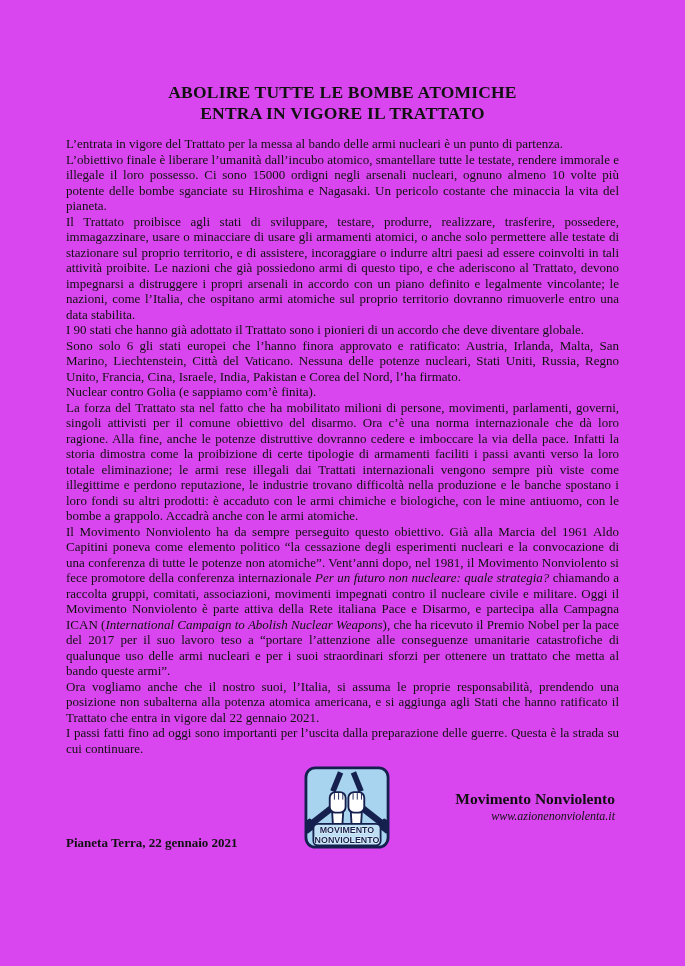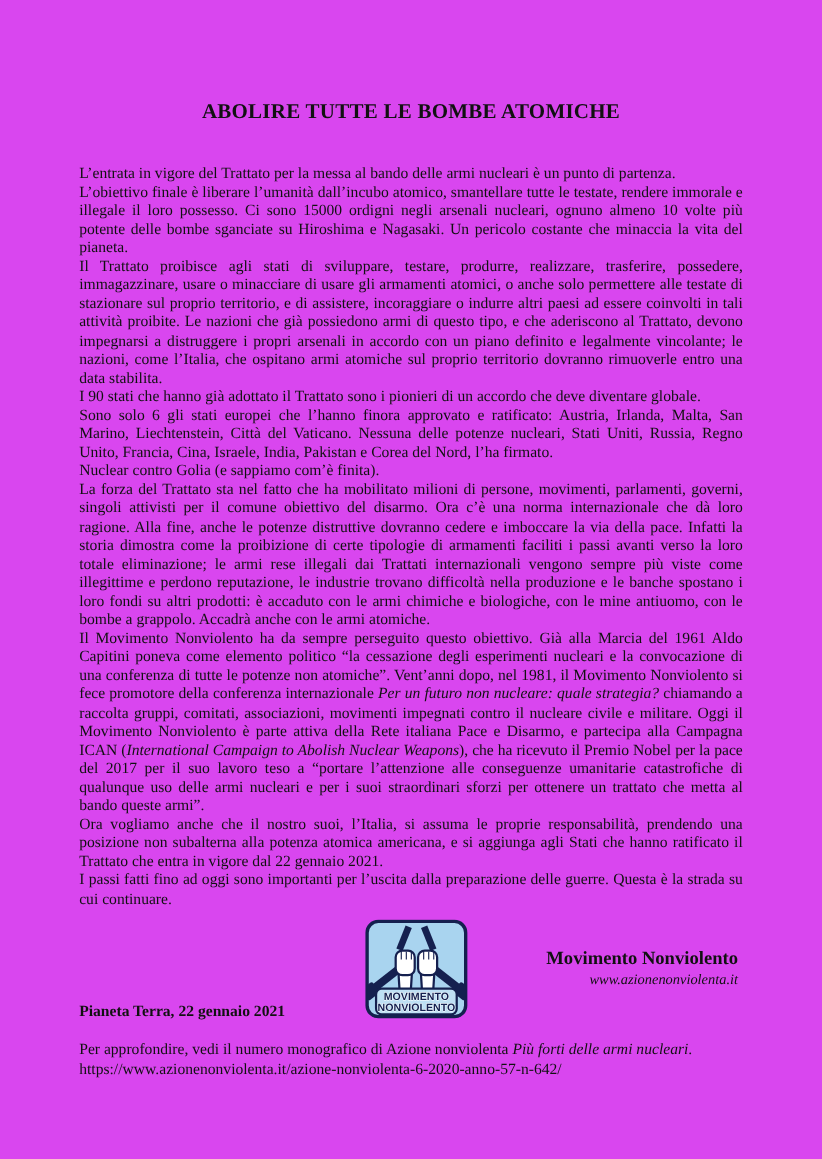--- a/index.html
+++ b/index.html
@@ -71,20 +71,21 @@
   .logo-navy { fill: #15204f; }
   svg text { font-family: "Liberation Sans", sans-serif; }
 </style>
 </head>
 <body>
 
 <div class="page">
 
   <div class="title">
     <div>ABOLIRE TUTTE LE BOMBE ATOMICHE</div>
+    <div>ENTRA IN VIGORE IL TRATTATO</div>
   </div>
 
   <div class="body-text">
     <p><span>L’entrata in vigore del Trattato per la messa al bando delle armi nucleari è un punto di partenza.</span></p>
     <p><span>L’obiettivo finale è </span><span class="b">liberare l’umanità</span><span> dall’incubo atomico, smantellare tutte le testate, rendere immorale e illegale il loro possesso. Ci sono </span><span class="b">15000 ordigni</span><span> negli arsenali nucleari, ognuno almeno 10 volte più potente delle bombe sganciate su Hiroshima e Nagasaki. Un pericolo costante che minaccia la vita del pianeta.</span></p>
     <p><span>Il Trattato proibisce agli stati di sviluppare, testare, produrre, realizzare, trasferire, possedere, immagazzinare, usare o minacciare di usare gli armamenti atomici, o anche solo permettere alle testate di stazionare sul proprio territorio, e di assistere, incoraggiare o indurre altri paesi ad essere coinvolti in tali attività proibite. Le nazioni che già possiedono armi di questo tipo, e che aderiscono al Trattato, devono impegnarsi a </span><span class="b">distruggere i propri arsenali</span><span> in accordo con un piano definito e legalmente vincolante; le nazioni, come l’Italia, che ospitano armi atomiche sul proprio territorio dovranno rimuoverle entro una data stabilita.</span></p>
     <p><span>I 90 stati che hanno già adottato il Trattato sono i pionieri di un accordo che deve diventare globale.</span></p>
     <p><span>Sono solo 6 gli stati europei che l’hanno finora approvato e ratificato: Austria, Irlanda, Malta, San Marino, Liechtenstein, Città del Vaticano. Nessuna delle potenze nucleari, Stati Uniti, Russia, Regno Unito, Francia, Cina, Israele, India, Pakistan e Corea del Nord, l’ha firmato.</span></p>
     <p><span class="b">Nuclear contro Golia</span><span> (e sappiamo com’è finita).</span></p>
     <p><span>La forza del Trattato sta nel fatto che ha mobilitato milioni di persone, movimenti, parlamenti, governi, singoli attivisti per il comune obiettivo del disarmo. Ora c’è una </span><span class="b">norma internazionale</span><span> che dà loro ragione. Alla fine, anche le potenze distruttive dovranno cedere e imboccare la via della pace. Infatti la storia dimostra come la proibizione di certe tipologie di armamenti faciliti i passi avanti verso la loro totale eliminazione; le armi rese illegali dai Trattati internazionali vengono sempre più viste come illegittime e perdono reputazione, le industrie trovano difficoltà nella produzione e le banche spostano i loro fondi su altri prodotti: è accaduto con le armi chimiche e biologiche, con le mine antiuomo, con le bombe a grappolo. Accadrà anche con le armi atomiche.</span></p>
@@ -134,18 +135,14 @@
     </svg>
   </div>
 
   <div class="sig-block">
     <div class="sig-org">Movimento Nonviolento</div>
     <div class="sig-site">www.azionenonviolenta.it</div>
   </div>
 
   <div class="dateline">Pianeta Terra, 22 gennaio 2021</div>
 
-  <div class="footer">
-    <span><span>Per approfondire, vedi il numero monografico di Azione nonviolenta </span><span class="i">Più forti delle armi nucleari</span><span>.</span></span>
-    <a class="url">https://www.azionenonviolenta.it/azione-nonviolenta-6-2020-anno-57-n-642/</a>
-  </div>
 
 </div>
 
 </body></html>

